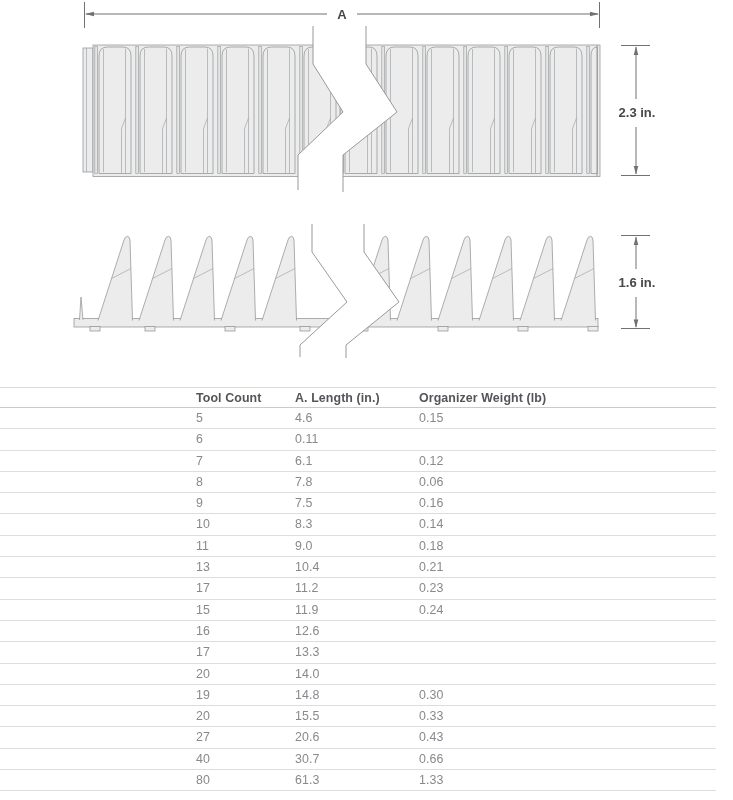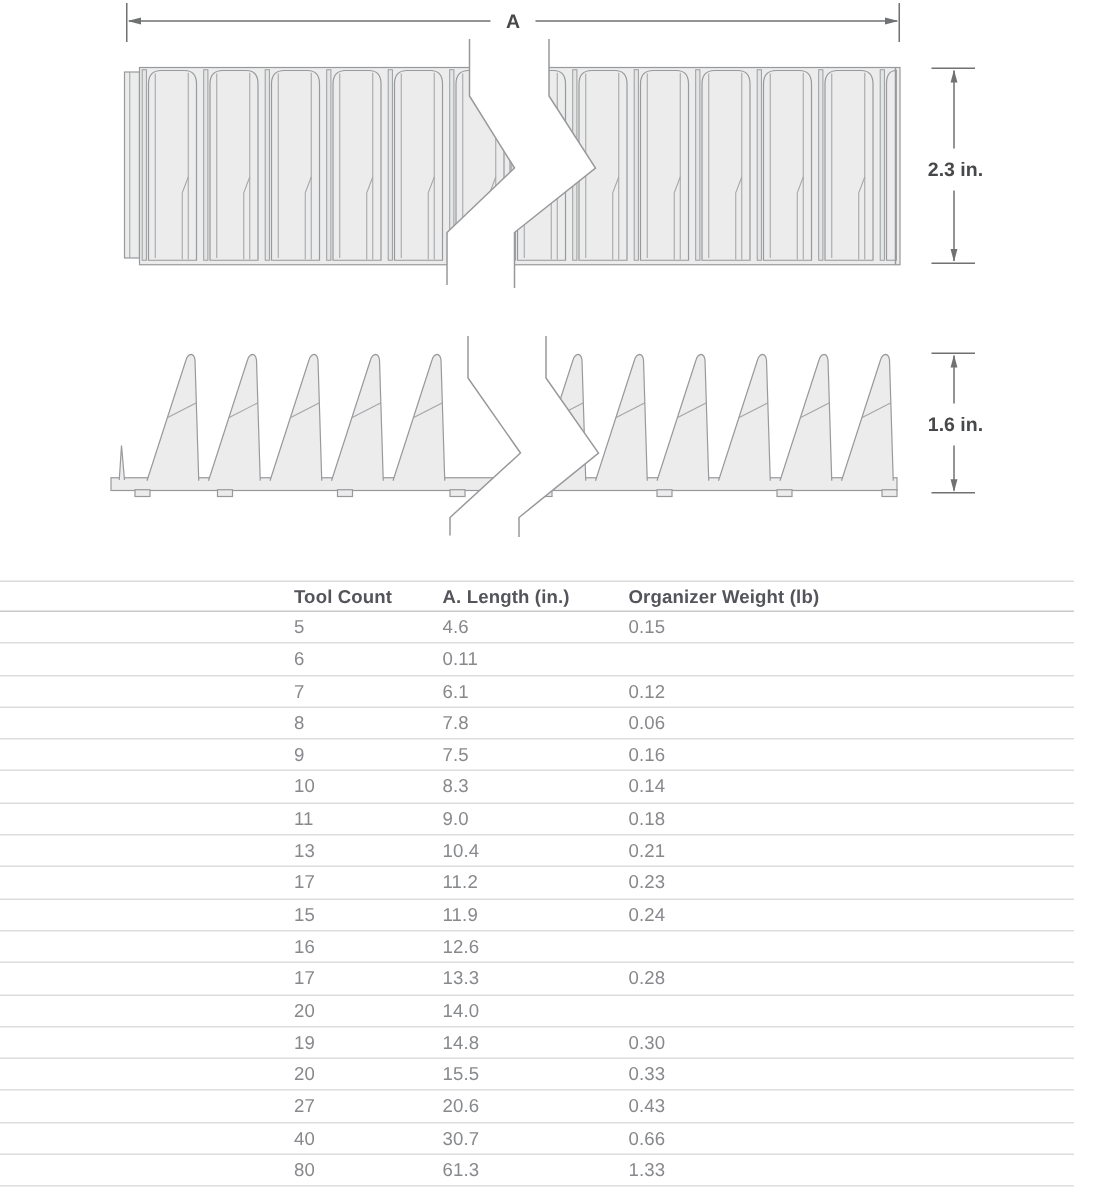--- a/index.html
+++ b/index.html
@@ -246,21 +246,20 @@
     </div>
 
     <div class="tr">
       <div class="td">16</div>
       <div class="td">12.6</div>
     </div>
 
     <div class="tr">
       <div class="td">17</div>
       <div class="td">13.3</div>
-      <div class="td">0.28</div>
     </div>
 
     <div class="tr">
       <div class="td">20</div>
       <div class="td">14.0</div>
     </div>
 
     <div class="tr">
       <div class="td">19</div>
       <div class="td">14.8</div>

